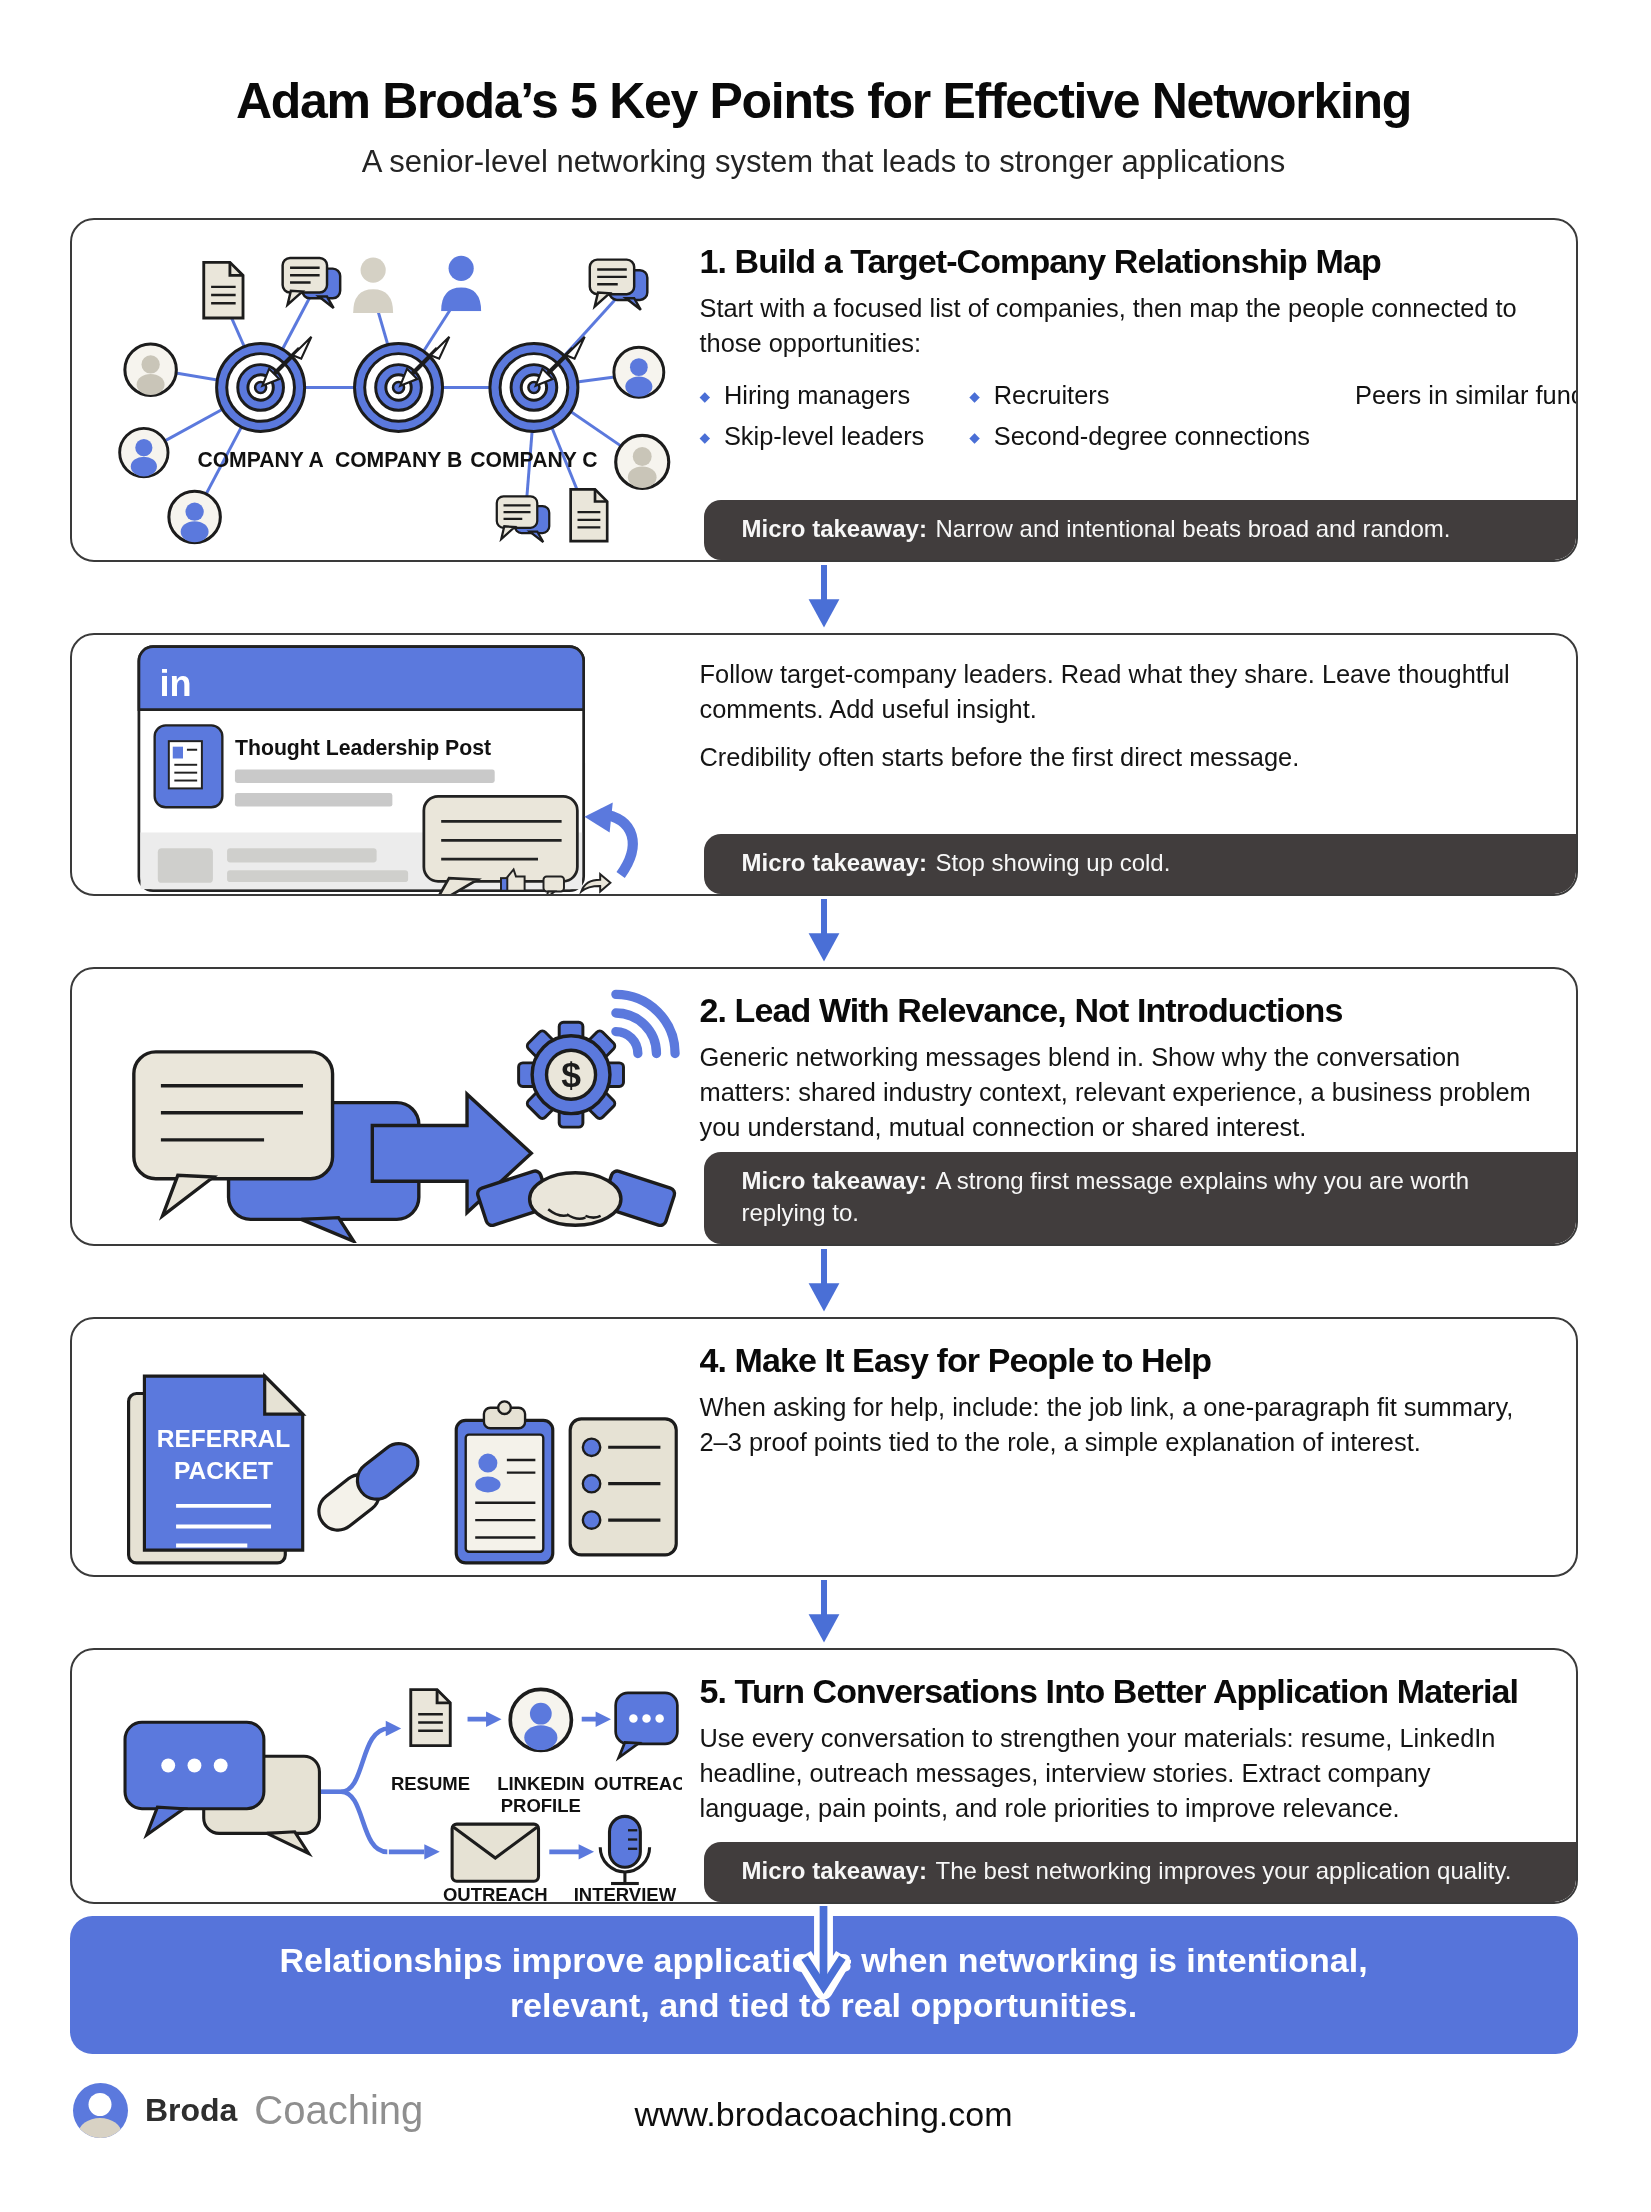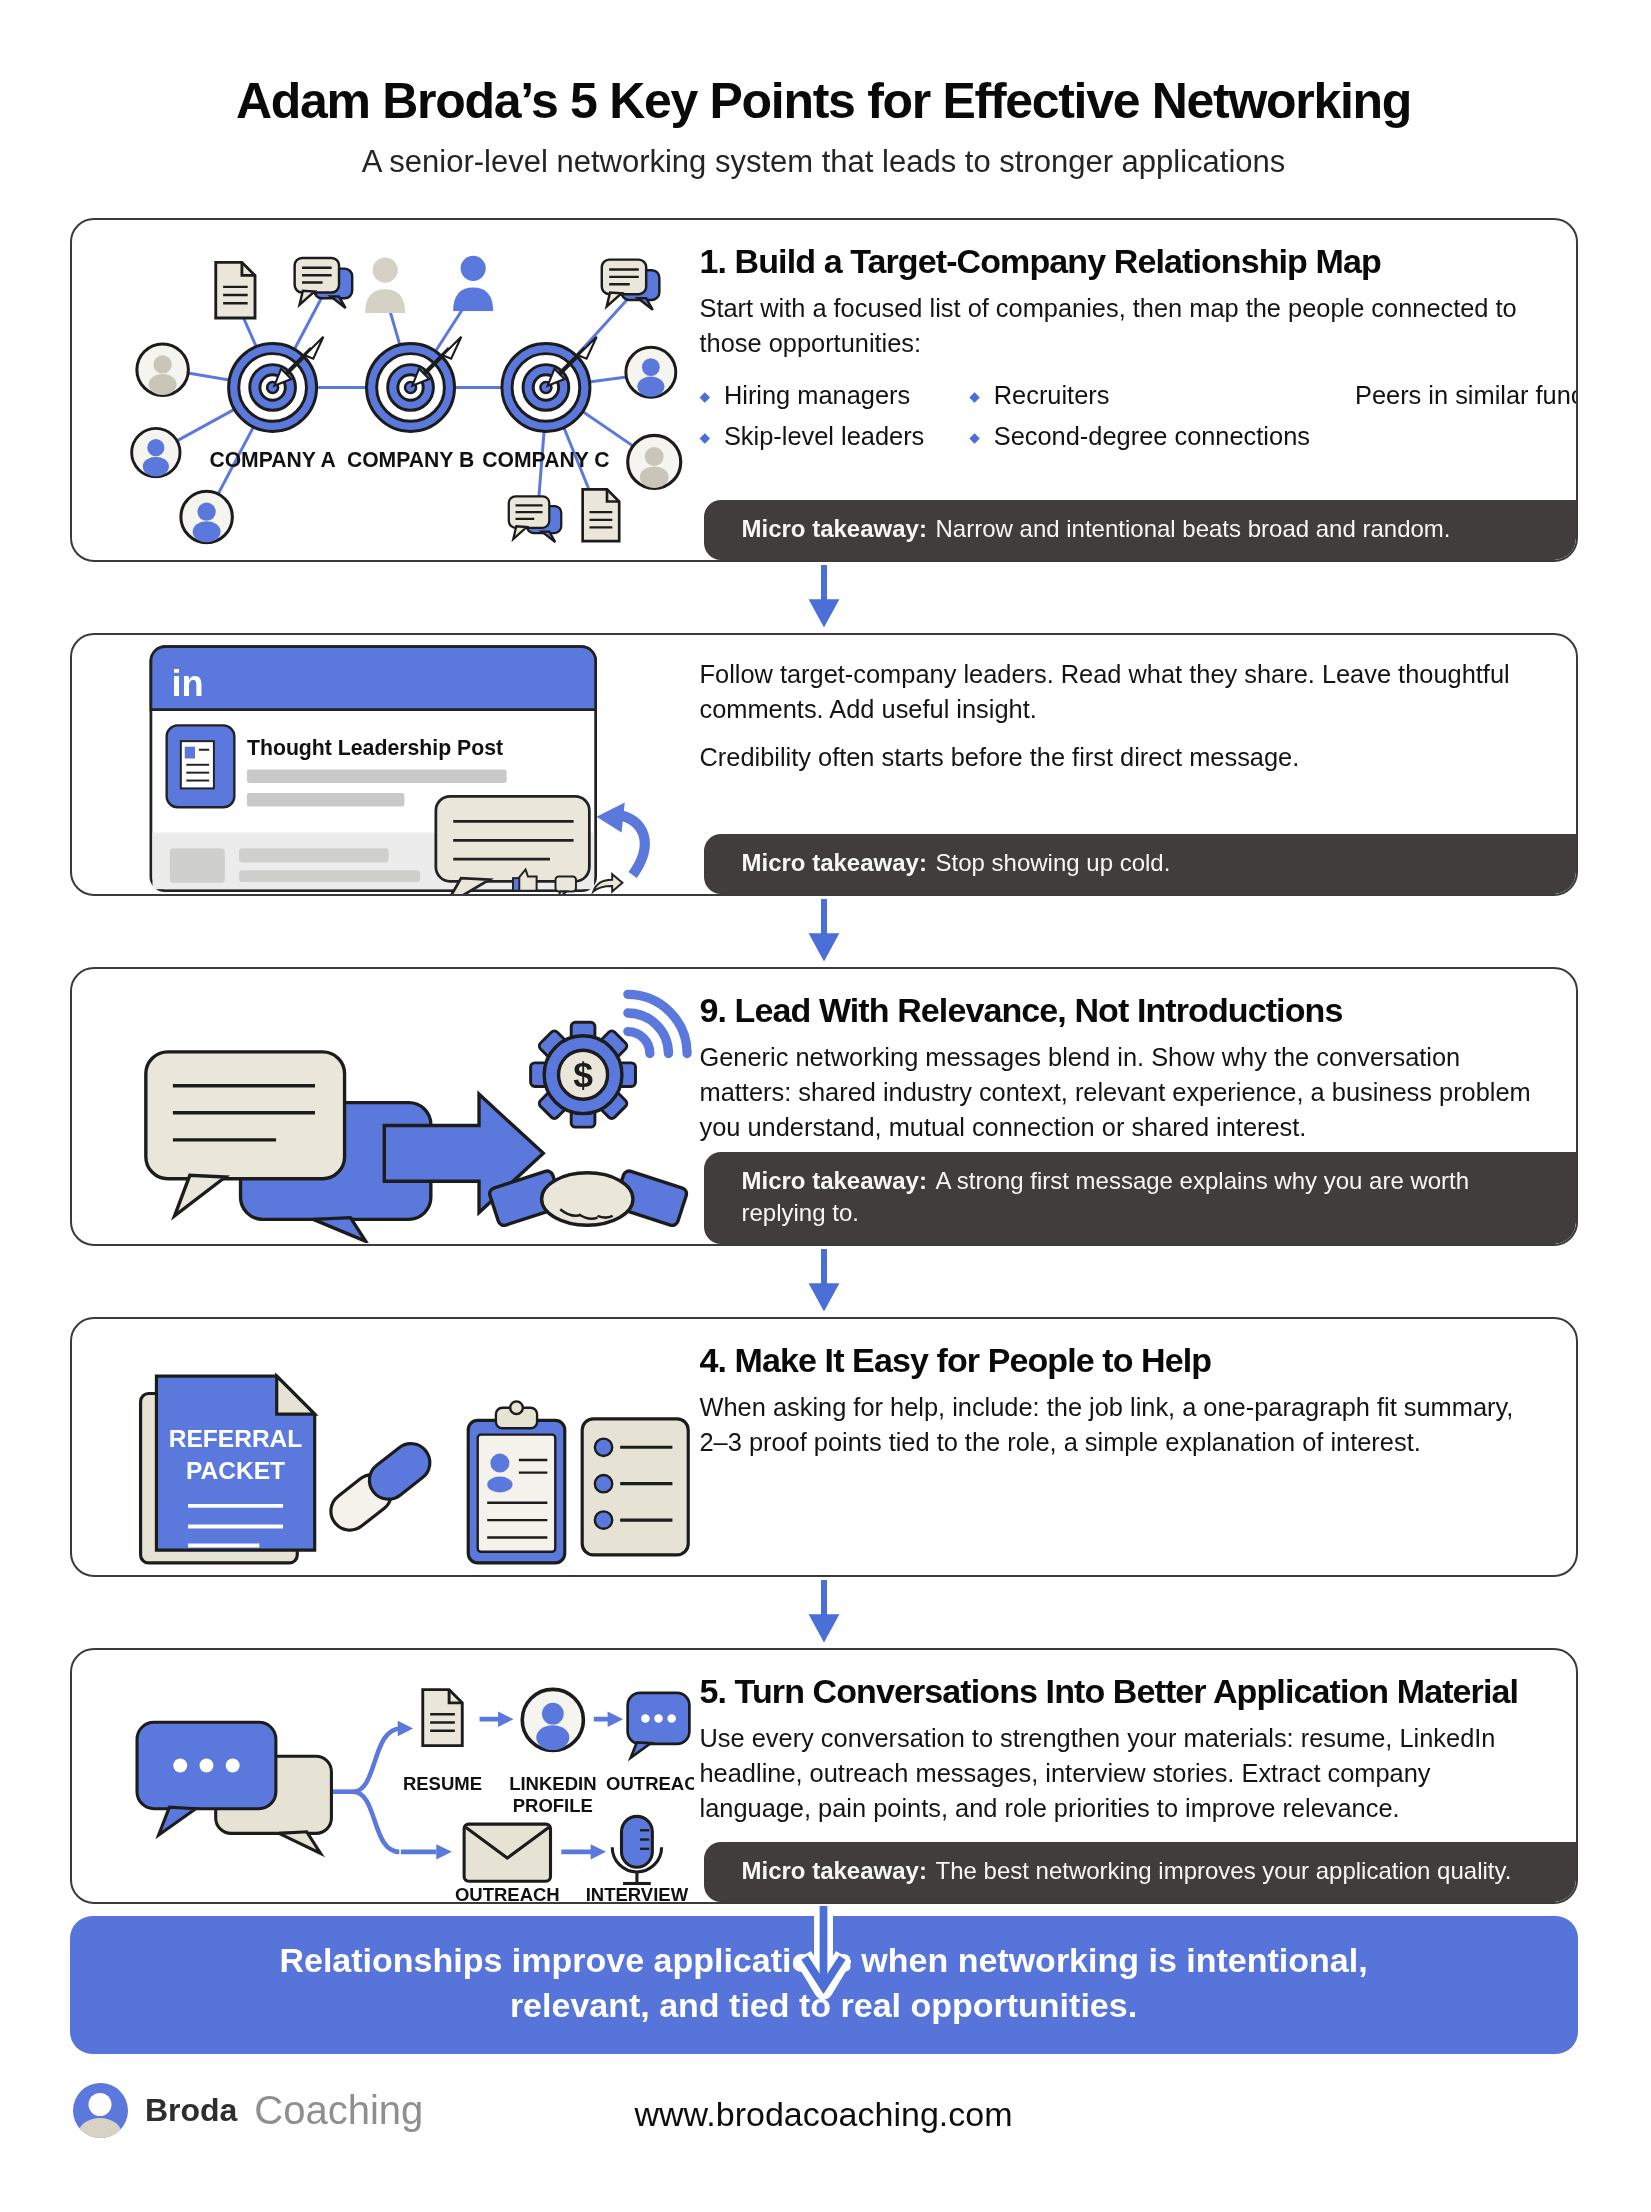--- a/index.html
+++ b/index.html
@@ -7,21 +7,21 @@
   body { background:#ffffff; font-family:"Liberation Sans", sans-serif; color:#121212; width:1652px; }
   .page { width:1647px; min-height:2212px; background:#fff; overflow:hidden; padding-bottom:24px; }
 
   .hdr { padding-top:72px; text-align:center; }
   .hdr h1 { font-size:50px; margin:0; letter-spacing:-1.3px; color:#0a0a0a; font-weight:bold; }
   .hdr .sub { font-size:31px; margin:13.8px 0 0; color:#242424; }
 
   .cards { margin-top:38px; }
   .card { position:relative; width:1508px; margin:0 auto; background:#fff; border:2.6px solid #3a3a3a; border-radius:24px; overflow:hidden; }
   .c1{height:344px}.c2{height:263px}.c3{height:279px}.c4{height:260px}.c5{height:256px}
-  .illus { position:absolute; left:0; top:0; width:626px; height:100%; display:flex; align-items:center; justify-content:center;margin-left:12px; }
+  .illus { position:absolute; left:0; top:0; width:626px; height:100%; display:flex; align-items:center; justify-content:center; }
   .content { margin-left:628px; padding:22.4px 34px 0 0; }
   .content h2 { font-size:34px; margin:0 0 10.3px; letter-spacing:-0.9px; color:#0a0a0a; font-weight:bold; }
   .body { font-size:25.4px; line-height:1.36; color:#141414; margin:0 0 13.8px; }
   .bullets { display:grid; grid-template-columns:repeat(3,max-content); column-gap:45px; row-gap:12px; font-size:25.4px; margin-top:20.6px; }
   .bullet { display:flex; align-items:center; white-space:nowrap; }
   .bmark { color:#4a6fd6; font-size:13.8px; margin-right:13.8px; }
   .takeaway { position:absolute; left:632px; right:0; bottom:0; background:#413d3d; color:#f7f7f7; font-size:24px; line-height:1.34; padding:13px 29px 14.6px 38px; border-radius:17px 0 21.5px 17px; }
   .takeaway b { margin-right:8.6px; font-weight:bold;margin-top:8px; }
 
   .gap { height:71px; display:flex; justify-content:center; align-items:center; }
@@ -259,21 +259,21 @@
           </g>
           <g>
             <rect x="468" y="248" width="78" height="46" rx="7" fill="#5b79dd" stroke="#1c1c1c" stroke-width="4" transform="rotate(-18 507 271)"></rect>
             <rect x="616" y="248" width="78" height="46" rx="7" fill="#5b79dd" stroke="#1c1c1c" stroke-width="4" transform="rotate(18 655 271)"></rect>
             <ellipse cx="580" cy="272" rx="54" ry="31" fill="#eae6da" stroke="#1c1c1c" stroke-width="4"></ellipse>
             <path d="M548 284 q12 10 24 7 M570 290 q12 8 22 4 M592 292 q10 4 18 0" fill="none" stroke="#1c1c1c" stroke-width="3"></path>
           </g>
         </svg>
       </div>
       <div class="content">
-        <h2>9. Lead With Relevance, Not Introductions</h2>
+        <h2>2. Lead With Relevance, Not Introductions</h2>
         <p class="body">Generic networking messages blend in. Show why the conversation matters: shared industry context, relevant experience, a business problem you understand, mutual connection or shared interest.</p>
       </div>
       <div class="takeaway">
         <b>Micro takeaway:</b><span>A strong first message explains why you are worth replying to.</span>
       </div>
     </section>
 
     <div class="gap">
       <svg width="40" height="65" viewBox="0 0 46 76">
         <rect x="19.5" y="0" width="7" height="42" fill="#4a6fd6"></rect>

